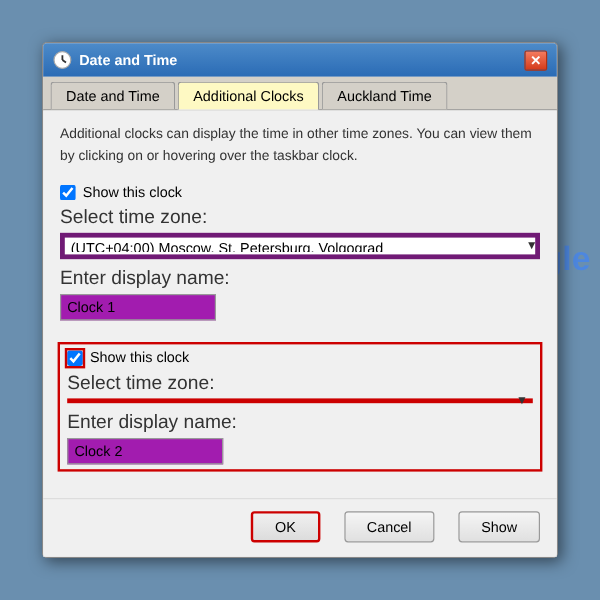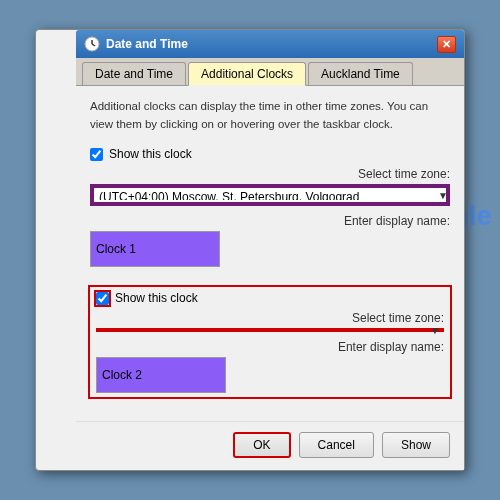--- a/index.html
+++ b/index.html
@@ -37,21 +37,20 @@
 
     
     .dialog {
       position: relative;
       z-index: 10;
       width: 430px;
       background: #f0f0f0;
       border: 1px solid #888;
       border-radius: 4px;
       box-shadow: 3px 3px 12px rgba(0,0,0,0.5);
-      padding-left: 40px;
     }
 
     .title-bar {
       background: linear-gradient(to bottom, #4d8bc9, #2a6bb5);
       color: white;
       padding: 5px 8px;
       display: flex;
       align-items: center;
       justify-content: space-between;
       border-radius: 3px 3px 0 0;
@@ -155,24 +154,23 @@
       height: 13px;
       cursor: pointer;
     }
 
     .checkbox-label {
       font-size: 12px;
       color: #000;
     }
 
     .field-label {
-      font-size: 12px;
+      font-size: 16px;
       color: #333;
       margin-bottom: 3px;
-      text-align: right;
     }
 
     .select-container {
       position: relative;
       margin-bottom: 8px;
     }
 
     .select-container.highlighted {
       border: 2px solid #cc0000;
     }
@@ -195,37 +193,37 @@
       right: 2px;
       top: 50%;
       transform: translateY(-50%);
       pointer-events: none;
       font-size: 10px;
       color: #333;
     }
 
     .text-input {
       width: 130px;
-      height: 36px;
+      height: 22px;
       padding: 2px 5px;
       border: 1px solid #999;
-      background: #8b5cf6;
+      background: #a21caf;
       font-size: 12px;
     }
 
     
     .section-divider {
       height: 8px;
     }
 
     
     .button-row {
       display: flex;
       justify-content: flex-end;
-      gap: 8px;
+      gap: 20px;
       padding: 10px 14px 12px 14px;
       background: #f0f0f0;
       border-top: 1px solid #ddd;
     }
 
     .btn {
       padding: 4px 18px;
       height: 26px;
       background: linear-gradient(to bottom, #f5f5f5, #e0e0e0);
       border: 1px solid #999;

